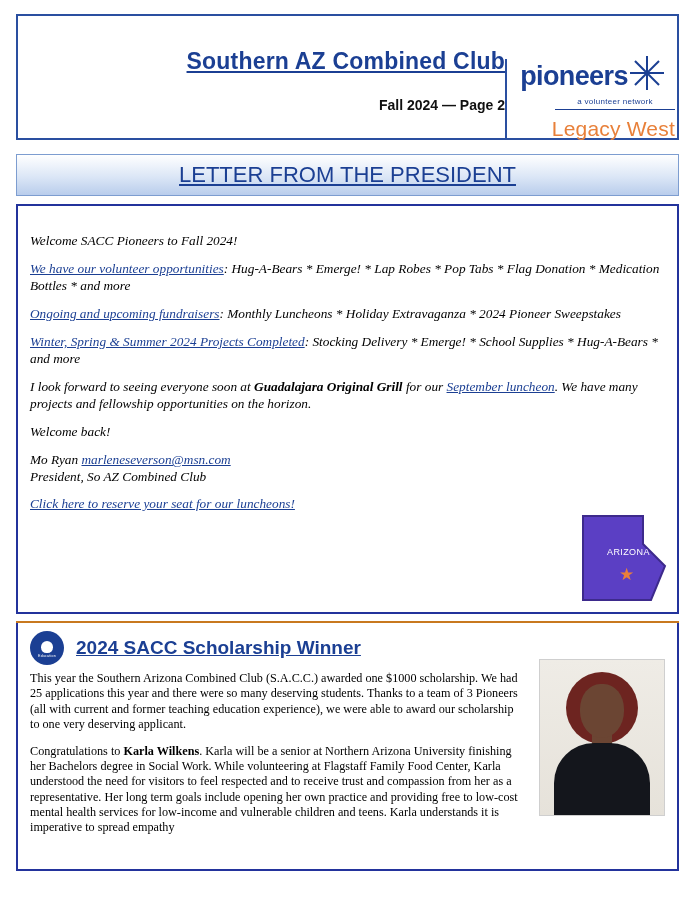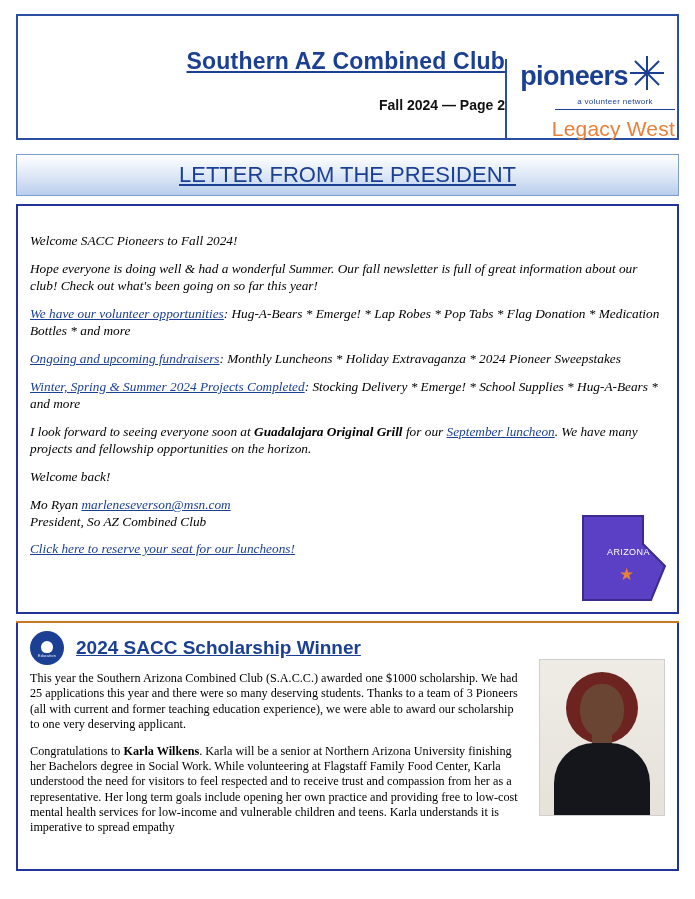--- a/index.html
+++ b/index.html
@@ -326,23 +326,20 @@
   <div class="banner">
     <span class="banner-title">LETTER FROM THE PRESIDENT</span>
   </div>
 
   <div class="letter-box">
 
     <p>
       <span>Welcome SACC Pioneers to Fall 2024!</span>
     </p>
 
-    <p>
-      <span>Hope everyone is doing well &amp; had a wonderful Summer.  Our fall newsletter is full of great information about our club!</span><span> Check out what's been going on so far this year!</span>
-    </p>
 
     <p>
       <span class="u-link">We have our volunteer opportunities</span><span>:  Hug-A-Bears * Emerge! * Lap Robes * Pop Tabs * Flag Donation * Medication Bottles * and more</span>
     </p>
 
     <p>
       <span class="u-link">Ongoing and upcoming fundraisers</span><span>: Monthly Luncheons * Holiday Extravaganza * 2024 Pioneer Sweepstakes</span>
     </p>
 
     <p>

